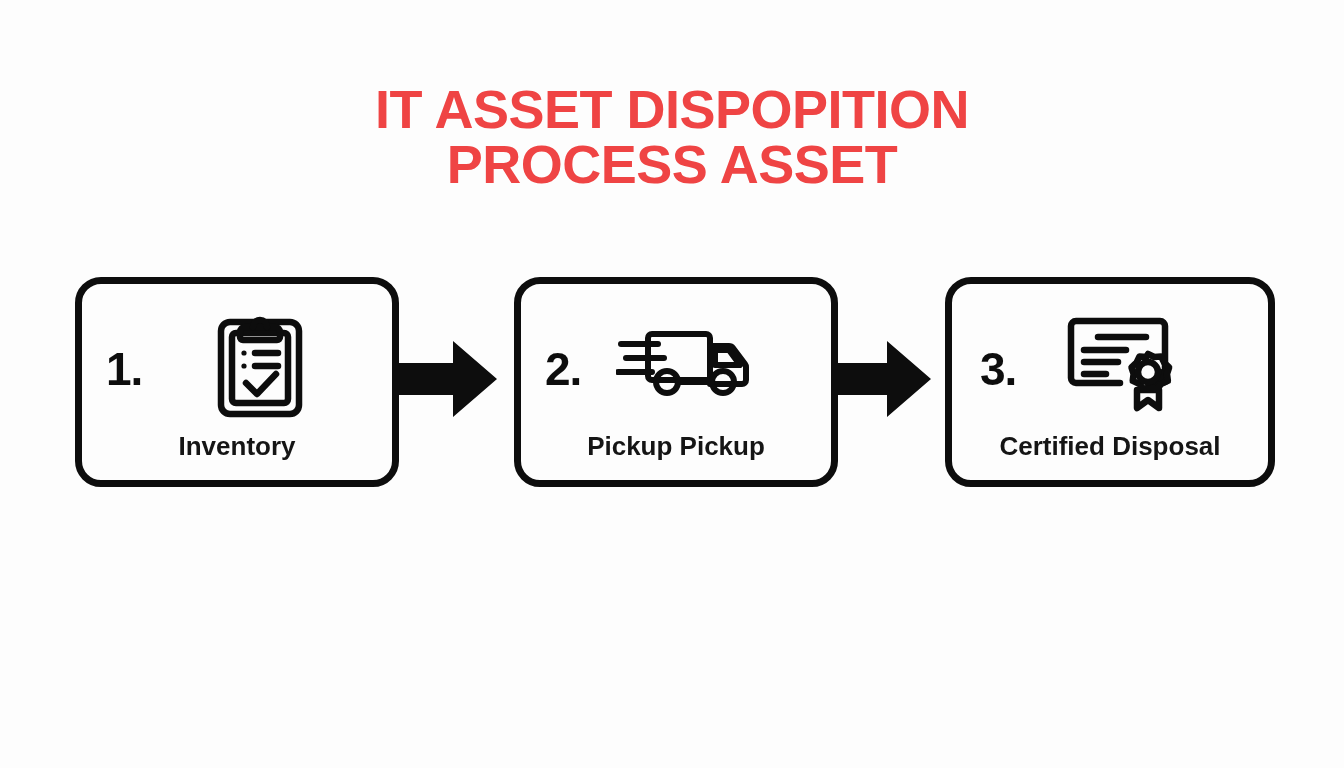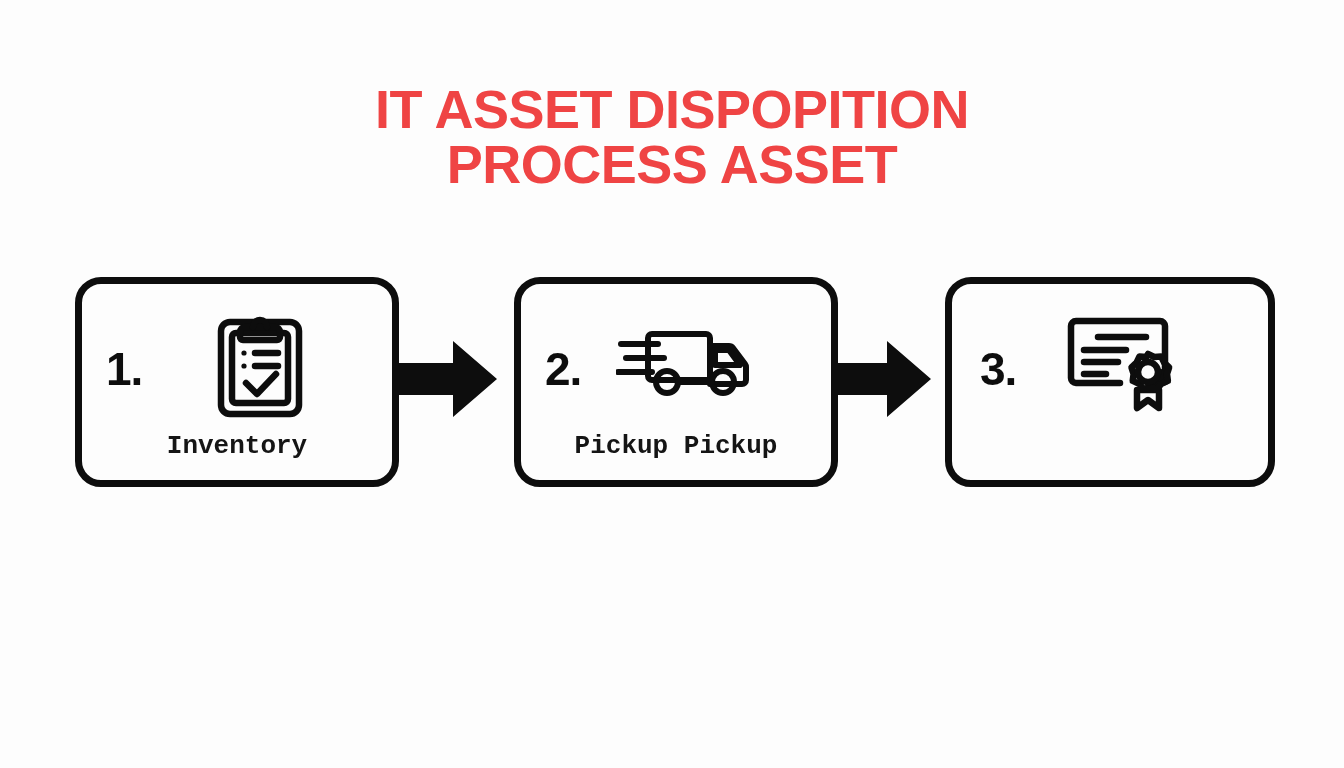--- a/index.html
+++ b/index.html
@@ -80,21 +80,21 @@
   .card--1 .card-icon { left: 130px; }
   .card--2 .card-icon { left: 95px; top: 38px; }
   .card--3 .card-icon { left: 110px; top: 28px; }
 
   .card-label {
     position: absolute;
     left: 0;
     right: 0;
     bottom: 18px;
     text-align: center;
-    font-family: Liberation Mono, monospace;
+    font-family: Liberation Sans, sans-serif;
     font-weight: bold;
     font-size: 26px;
     line-height: 32px;
     letter-spacing: 0px;
     color: #151515;
     white-space: nowrap;
   }
 
   
   .arrow {
@@ -179,15 +179,16 @@
         <path d="M36 25 H84"></path>
         <path d="M22 38 H64"></path>
         <path d="M22 50 H56"></path>
         <path d="M22 62 H44"></path>
         <path d="M75 96 v-18 h22 v18 l-11 -8 z" fill="#fdfdfd"></path>
         <path d="M86 42 l6.2 3.0 l6.9 -0.6 l3.0 6.2 l5.0 4.8 l-2.1 6.6 l0.9 6.9 l-6.3 2.8 l-4.6 5.2 l-6.7 -1.8 l-6.7 1.8 l-4.6 -5.2 l-6.3 -2.8 l0.9 -6.9 l-2.1 -6.6 l5.0 -4.8 l3.0 -6.2 l6.9 0.6 z"></path>
         <circle cx="86" cy="60" r="10"></circle>
       </svg>
     </span>
 
+    <div class="card-label">Certified Disposal</div>
   </div>
 
 </div>
 
 </body></html>

